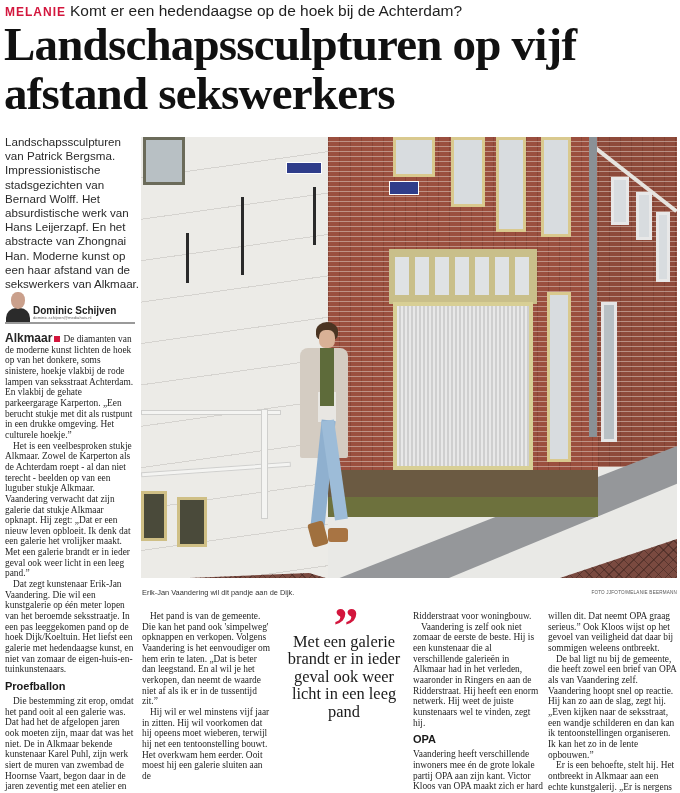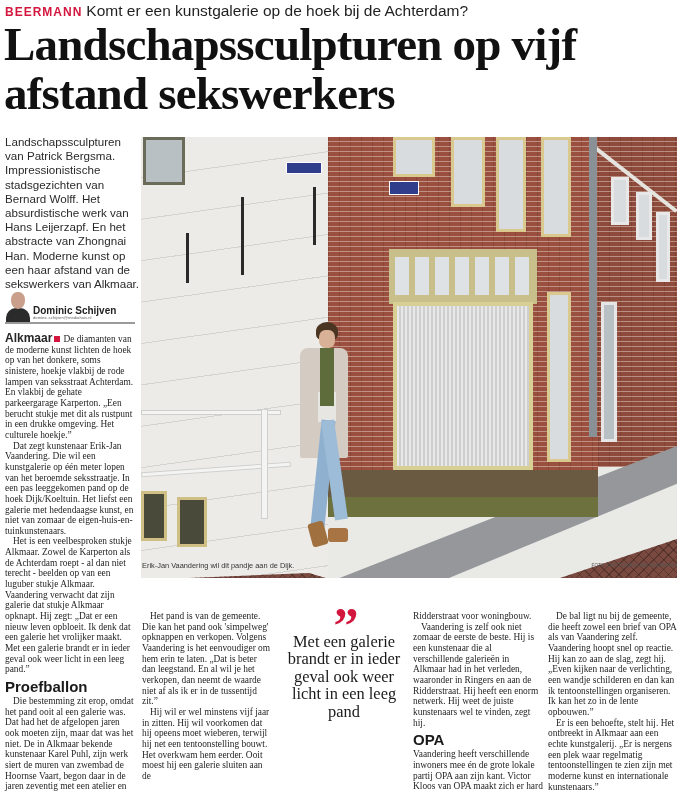--- a/index.html
+++ b/index.html
@@ -57,21 +57,21 @@
     text-align: left;
   }
   .col p { text-indent: 8px; }
   .col p.first { text-indent: 0; }
   .col .place { font-family: "Liberation Sans", sans-serif; font-weight: bold; font-size: 12px; }
   .col .square {
     display: inline-block; width: 6px; height: 6px; background: #d3163d; margin: 0 3px 0 2px;
     vertical-align: 0px;
   }
   .col h3 {
-    font-family: "Liberation Sans", sans-serif; font-weight: bold; font-size: 15px;
+    font-family: "Liberation Sans", sans-serif; font-weight: bold; font-size: 11px;
     line-height: 13px; margin: 5px 0 3px 0; color: #1a1a1a;
   }
 
   .col1 { left: 5px; top: 333px; width: 131px; }
   .col2 { left: 142px; top: 611px; width: 130px; }
   .col4 { left: 413px; top: 611px; width: 130px; }
   .col5 { left: 548px; top: 611px; width: 130px; }
 
   
   .photo {
@@ -129,21 +129,21 @@
   .person .face { position: absolute; left: 25px; top: 8px; width: 16px; height: 18px; background: #d9b196; border-radius: 40%; }
   .person .scarf { position: absolute; left: 26px; top: 26px; width: 14px; height: 58px; background: #5e6b3a; }
   .person .coat { position: absolute; left: 6px; top: 26px; width: 48px; height: 110px; background: #d4ccc2; border-radius: 8px 8px 2px 2px; }
   .person .sweater { position: absolute; left: 24px; top: 70px; width: 18px; height: 30px; background: #e8e6e2; }
   .person .jeans1 { position: absolute; left: 22px; top: 98px; width: 14px; height: 108px; background: #8fb0cf; transform: rotate(6deg); }
   .person .jeans2 { position: absolute; left: 34px; top: 98px; width: 13px; height: 100px; background: #9dbcd8; transform: rotate(-8deg); }
   .person .shoe1 { position: absolute; left: 16px; top: 200px; width: 16px; height: 24px; background: #a0703e; border-radius: 3px; transform: rotate(-15deg); }
   .person .shoe2 { position: absolute; left: 34px; top: 206px; width: 20px; height: 14px; background: #a87443; border-radius: 3px; }
 
   .caption {
-    position: absolute; left: 142px; top: 560px; width: 535px; height: 12px;
+    position: absolute; left: 142px; top: 587px; width: 535px; height: 12px;
     font-family: "Liberation Sans", sans-serif; font-size: 7.4px; line-height: 12px; color: #333;
   }
   .caption .credit {
     position: absolute; right: 0; top: 0; font-size: 4.6px; letter-spacing: 0.2px; color: #555;
   }
 
   .pullquote {
     position: absolute; left: 279px; top: 606px; width: 130px; text-align: center;
   }
   .pullquote .qmark {
@@ -153,21 +153,21 @@
   }
   .pullquote .qtext {
     font-family: "Liberation Serif", serif; font-size: 16.4px; line-height: 17.4px; color: #1a1a1a;
     margin-top: 5px;
   }
 </style>
 </head>
 <body>
 
 <div class="kicker">
-  <span class="tag">BEERMANN</span><span>Komt er een kunstgalerie op de hoek bij de Achterdam?</span>
+  <span class="tag">MELANIE</span><span>Komt er een hedendaagse op de hoek bij de Achterdam?</span>
 </div>
 
 <h1 class="headline">Landschapssculpturen op vijf afstand sekswerkers</h1>
 
 <div class="intro">Landschapssculpturen van Patrick Bergsma. Impressionistische stadsgezichten van Bernard Wolff. Het absurdistische werk van Hans Leijerzapf. En het abstracte van Zhongnai Han. Moderne kunst op een haar afstand van de sekswerkers van Alkmaar.</div>
 
 <div class="byline">
   <div class="avatar">
     <div class="body"></div>
       <div class="head"></div>
@@ -238,22 +238,22 @@
   </div>
 </div>
 
 <div class="caption">
   <span>Erik-Jan Vaandering wil dit pandje aan de Dijk.</span>
   <span class="credit">FOTO JJFOTO/MELANIE BEERMANN</span>
 </div>
 
 <div class="col col1">
   <p class="first"><span class="place">Alkmaar</span><span class="square"></span><span>De diamanten van de moderne kunst lichten de hoek op van het donkere, soms sinistere, hoekje vlakbij de rode lampen van seksstraat Achterdam. En vlakbij de gehate parkeergarage Karperton. „Een berucht stukje met dit als rustpunt in een drukke omgeving. Het culturele hoekje.”</span></p>
+  <p>Het is een veelbesproken stukje Alkmaar. Zowel de Karperton als de Achterdam roept - al dan niet terecht - beelden op van een luguber stukje Alkmaar. Vaandering verwacht dat zijn galerie dat stukje Alkmaar opknapt. Hij zegt: „Dat er een nieuw leven opbloeit. Ik denk dat een galerie het vrolijker maakt. Met een galerie brandt er in ieder geval ook weer licht in een leeg pand.”</p>
   <p>Dat zegt kunstenaar Erik-Jan Vaandering. Die wil een kunstgalerie op één meter lopen van het beroemde seksstraatje. In een pas leeggekomen pand op de hoek Dijk/Koeltuin. Het liefst een galerie met hedendaagse kunst, en niet van zomaar de eigen-huis-en-tuinkunstenaars.</p>
-  <p>Het is een veelbesproken stukje Alkmaar. Zowel de Karperton als de Achterdam roept - al dan niet terecht - beelden op van een luguber stukje Alkmaar. Vaandering verwacht dat zijn galerie dat stukje Alkmaar opknapt. Hij zegt: „Dat er een nieuw leven opbloeit. Ik denk dat een galerie het vrolijker maakt. Met een galerie brandt er in ieder geval ook weer licht in een leeg pand.”</p>
   <h3>Proefballon</h3>
   <p>Die bestemming zit erop, omdat het pand ooit al een galerie was. Dat had het de afgelopen jaren ook moeten zijn, maar dat was het niet. De in Alkmaar bekende kunstenaar Karel Puhl, zijn werk siert de muren van zwembad de Hoornse Vaart, begon daar in de jaren zeventig met een atelier en galerie.</p>
 
 </div>
 
 <div class="col col2">
   <p>Het pand is van de gemeente. Die kan het pand ook 'simpelweg' opknappen en verkopen. Volgens Vaandering is het eenvoudiger om hem erin te laten. „Dat is beter dan leegstand. En al wil je het verkopen, dan neemt de waarde niet af als ik er in de tussentijd zit.”</p>
   <p>Hij wil er wel minstens vijf jaar in zitten. Hij wil voorkomen dat hij opeens moet wieberen, terwijl hij net een tentoonstelling bouwt. Het overkwam hem eerder. Ooit moest hij een galerie sluiten aan de</p>
 </div>
 
@@ -263,15 +263,16 @@
 </div>
 
 <div class="col col4">
   <p class="first">Ridderstraat voor woningbouw.</p>
   <p>Vaandering is zelf ook niet zomaar de eerste de beste. Hij is een kunstenaar die al verschillende galerieën in Alkmaar had in het verleden, waaronder in Ringers en aan de Ridderstraat. Hij heeft een enorm netwerk. Hij weet de juiste kunstenaars wel te vinden, zegt hij.</p>
   <h3>OPA</h3>
   <p class="first">Vaandering heeft verschillende inwoners mee én de grote lokale partij OPA aan zijn kant. Victor Kloos van OPA maakt zich er hard voor. Hij ziet het hoge niveau van de kunst wel zitten. Kloos zegt: „We hebben als Alkmaar besloten om kleine culturele initiatieven aandacht te geven. En inwoners</p>
 </div>
 
 <div class="col col5">
-  <p>De bal ligt nu bij de gemeente, die heeft zowel een brief van OPA als van Vaandering zelf. Vaandering hoopt snel op reactie. Hij kan zo aan de slag, zegt hij. „Even kijken naar de verlichting, een wandje schilderen en dan kan ik tentoonstellingen organiseren. Ik kan het zo in de lente opbouwen.”</p>
+  <p class="first">willen dit. Dat neemt OPA graag serieus.” Ook Kloos wijst op het gevoel van veiligheid dat daar bij sommigen weleens ontbreekt.</p>
+  <p>De bal ligt nu bij de gemeente, die heeft zowel een brief van OPA als van Vaandering zelf. Vaandering hoopt snel op reactie. Hij kan zo aan de slag, zegt hij. „Even kijken naar de seksstraat, een wandje schilderen en dan kan ik tentoonstellingen organiseren. Ik kan het zo in de lente opbouwen.”</p>
   <p>Er is een behoefte, stelt hij. Het ontbreekt in Alkmaar aan een echte kunstgalerij. „Er is nergens een plek waar regelmatig tentoonstellingen te zien zijn met moderne kunst en internationale kunstenaars.”</p>
 </div>
 
 </body></html>

